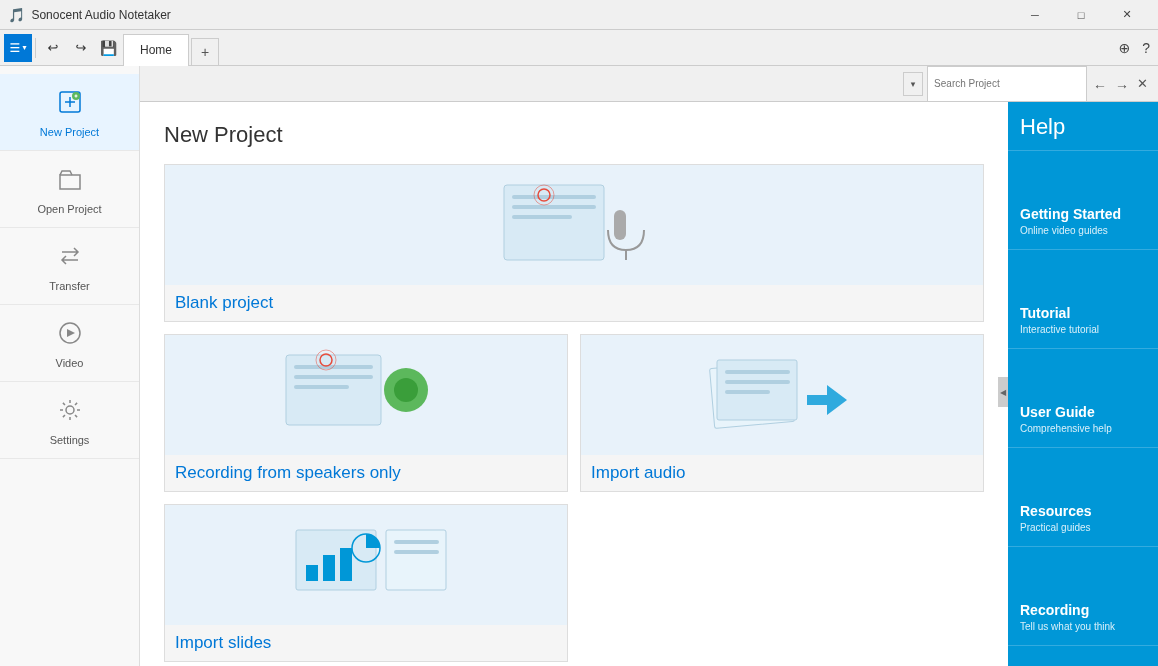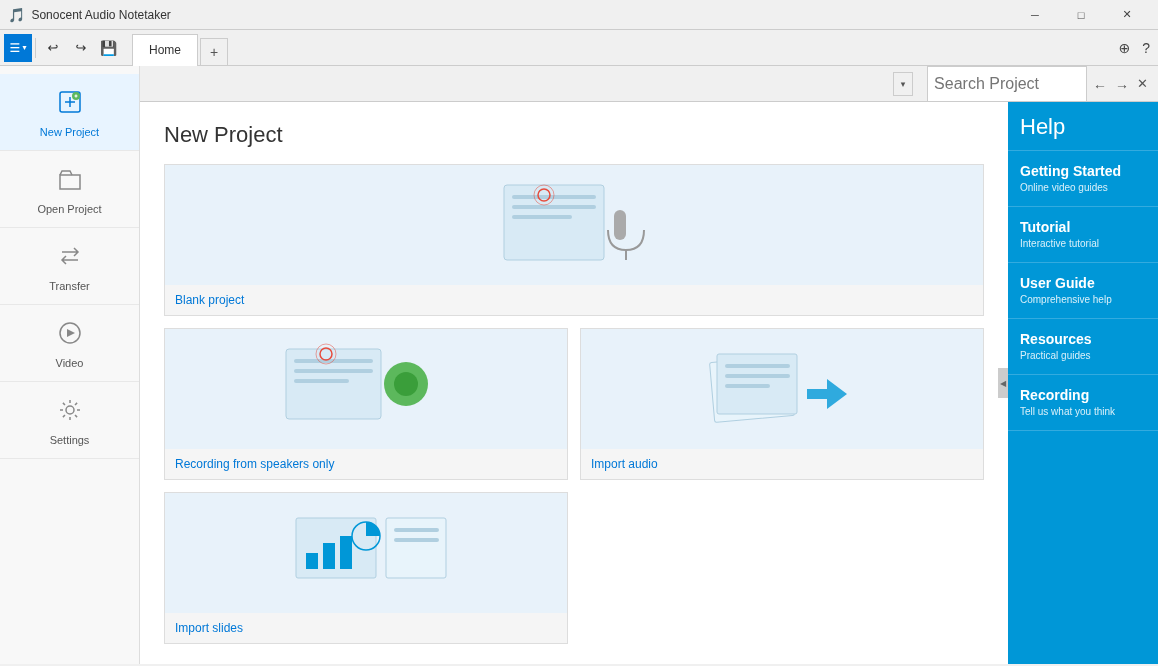--- a/index.html
+++ b/index.html
@@ -34,21 +34,21 @@
       padding: 0 4px;
     }
     .toolbar-btn {
       height: 28px; min-width: 28px; padding: 0 4px;
       display: flex; align-items: center; justify-content: center;
       border: 1px solid transparent; cursor: pointer; background: transparent;
       font-size: 13px; color: #333;
     }
     .toolbar-btn.active { background: #0078d7; color: white; border-color: #0078d7; }
     .toolbar-sep { width: 1px; height: 20px; background: #ccc; margin: 0 3px; }
-    .tab-area { display: flex; align-items: flex-end; margin-left: 9px; height: 36px; justify-content: space-between; }
+    .tab-area { display: flex; align-items: flex-end; margin-left: 0; height: 36px; justify-content: space-between; }
     .tab {
       height: 32px; padding: 0 16px;
       display: flex; align-items: center;
       background: white; border: 1px solid #ccc; border-bottom: none;
       font-size: 12px; color: #333; cursor: pointer;
     }
     .tab-add {
       width: 28px; height: 28px;
       display: flex; align-items: center; justify-content: center;
       border: 1px solid #ccc; background: transparent; cursor: pointer;
@@ -98,21 +98,21 @@
       cursor: pointer;
       overflow: hidden;
     }
     .project-card.full-width { grid-column: 1 / -1; }
     .card-image {
       width: 100%; height: 120px;
       display: flex; align-items: center; justify-content: center;
       background: #e8f2fa; position: relative; overflow: hidden;
     }
     .card-label {
-      font-size: 12px; color: #0078d7; padding: 8px 10px; display: block;
+      font-size: 17px; color: #0078d7; padding: 8px 10px; display: block;
     }
 
     
     .help-panel {
       width: 150px;
       background: #0097d7;
       display: flex;
       flex-direction: column;
       position: relative;
     }
@@ -120,21 +120,21 @@
       color: white; font-size: 22px; font-weight: 300;
       padding: 12px 12px 10px;
       border-bottom: 1px solid rgba(255,255,255,0.2);
     }
     .help-item {
       padding: 12px 12px;
       border-bottom: 1px solid rgba(255,255,255,0.2);
       cursor: pointer;
       color: white;
     }
-    .help-item-title { font-size: 14px; font-weight: 600; margin-bottom: 2px; }
+    .help-item-title { font-size: 14px; font-weight: 600; margin-bottom: 2px; margin-top: 43px; }
     .help-item-sub { font-size: 10px; opacity: 0.85; line-height: 1.3; }
 
     
     .search-bar {
       height: 36px;
       background: #f0f0f0;
       border-bottom: 1px solid #ccc;
       display: flex;
       align-items: center;
       justify-content: flex-end;
@@ -142,21 +142,21 @@
       gap: 4px;
     }
     .search-dropdown-btn {
       background: #f0f0f0; border: 1px solid #ccc;
       height: 24px; width: 20px;
       display: flex; align-items: center; justify-content: center;
       cursor: pointer; font-size: 9px; color: #555;
     }
     .search-input {
       height: 24px; width: 160px; border: 1px solid #ccc;
-      padding: 17px 6px; font-size: 16px; background: white; outline: none; margin-left: 10px;
+      padding: 17px 6px; font-size: 10px; background: white; outline: none;
     }
     .search-nav-btn {
       background: transparent; border: none; cursor: pointer;
       font-size: 14px; color: #555; padding: 0 2px;
     }
     .search-close-btn {
       background: transparent; border: none; cursor: pointer;
       font-size: 13px; color: #555; padding: 0 2px;
     }
 

